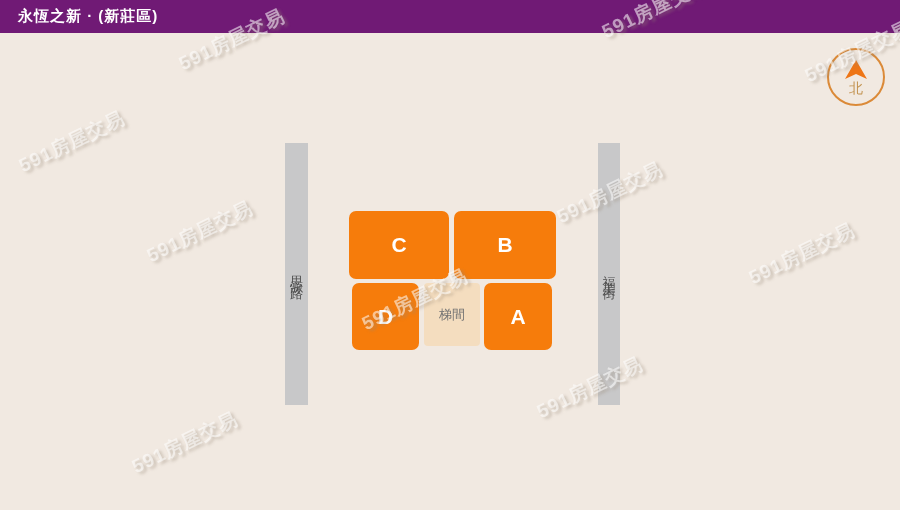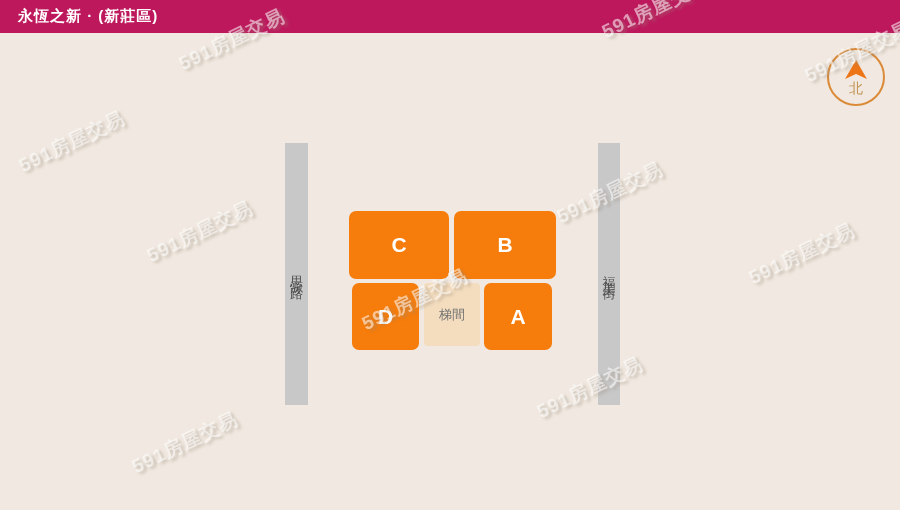--- a/index.html
+++ b/index.html
@@ -12,21 +12,21 @@
     position: relative;
     overflow: hidden;
     background: #f1e9e1;
     font-family: "Liberation Sans", "DejaVu Sans", sans-serif;
   }
   
   .header {
     position: absolute;
     left: 0; top: 0;
     width: 900px; height: 33px;
-    background: #be185d;
+    background: #701a75;
     display: flex;
     align-items: center;
     justify-content: space-between;
     box-sizing: border-box;
     padding: 0 30px 0 18px;
   }
   .header-title {
     color: #ffffff;
     font-size: 15px;
     font-weight: 600;

